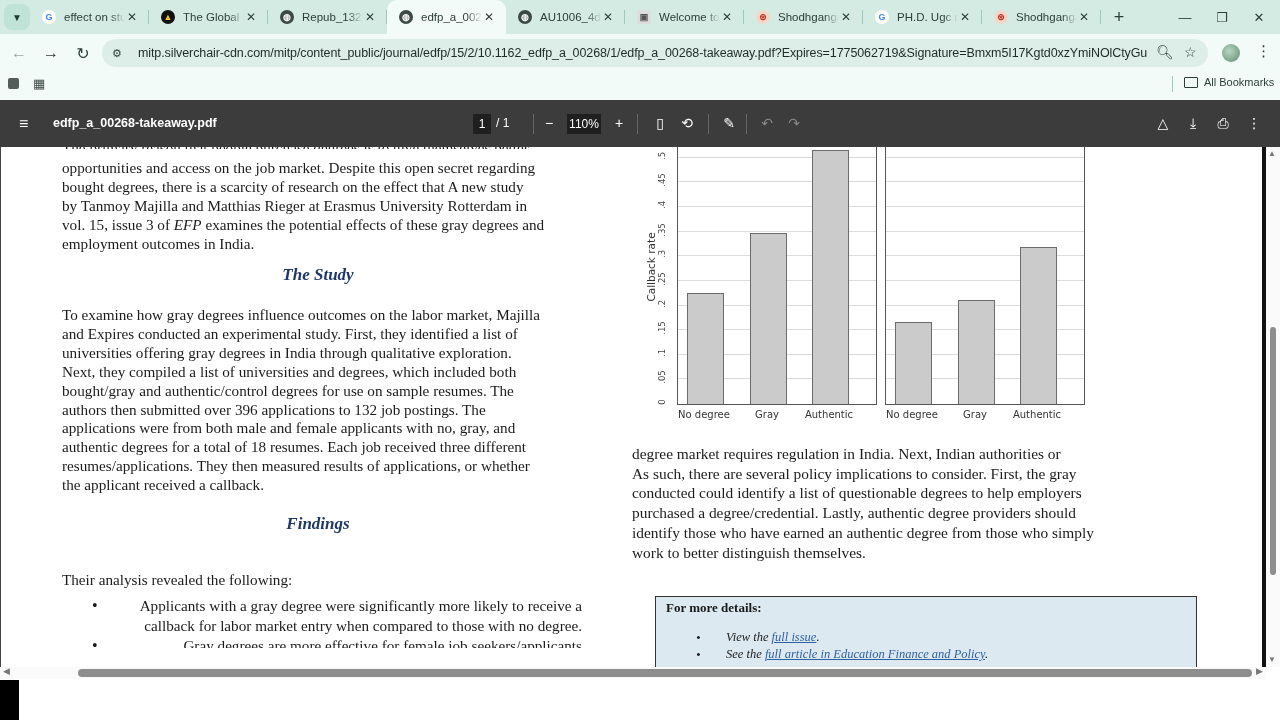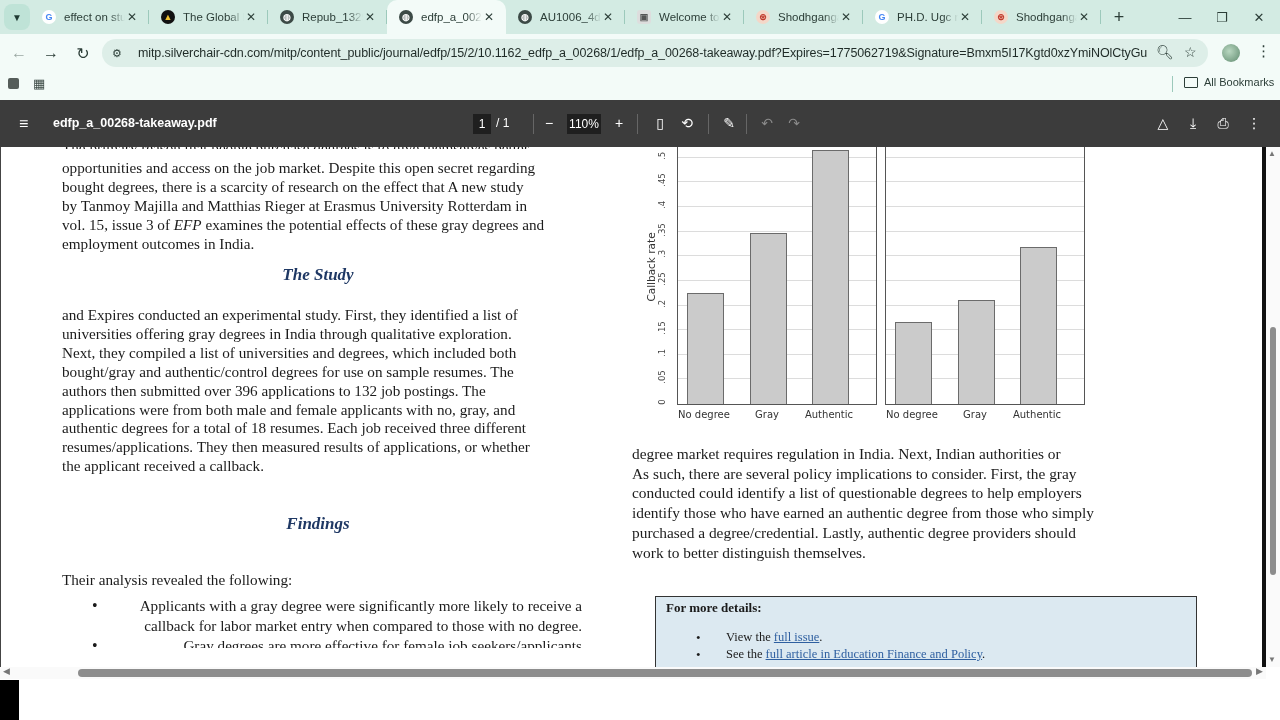--- a/index.html
+++ b/index.html
@@ -78,21 +78,21 @@
   .chart .ylabel { position: absolute; left: -14px; top: 114px; transform: rotate(-90deg); font-size: 10.5px; color: #333; white-space: nowrap; }
   .chart .yticks span { position: absolute; left: 22px; font-size: 8.5px; color: #444; transform: rotate(-90deg); transform-origin: center; width: 20px; text-align: center; }
   .panel { position: absolute; top: 0; height: 258px; border-left: 1.5px solid #555; border-right: 1.5px solid #555; border-bottom: 1.5px solid #555; }
   .grid { position: absolute; left: 0; width: 100%; height: 1px; background: #dcdcdc; }
   .bar { position: absolute; bottom: 0; width: 37px; background: #cbcbcb; border: 1.2px solid #6b6b6b; border-bottom: none; }
   .xlabel { position: absolute; top: 262px; font-size: 10px; color: #333; text-align: center; width: 70px; }
 
   
   .detailsbox { position: absolute; left: 655px; top: 596px; width: 542px; height: 80px; background: #dce9f1; border: 1.2px solid #333; }
   .detailsbox .dtitle { position: absolute; left: 10px; top: 3px; font-family: "Liberation Serif", serif; font-weight: bold; font-size: 13px; color: #1b1b1b; }
-  .detailsbox ul { position: absolute; left: 0; top: 32px; list-style: none; font-family: "Liberation Serif", serif; font-size: 12.5px; color: #1b1b1b; }
+  .detailsbox ul { position: absolute; left: 0; top: 32px; list-style: none; font-family: "Liberation Serif", serif; font-size: 12.5px; color: #1b1b1b; font-style: italic; }
   .detailsbox li { position: relative; padding-left: 70px; line-height: 17px; white-space: nowrap; }
   .detailsbox li::before { content: "•"; position: absolute; left: 40px; font-size: 13px; }
   .detailsbox a { color: #2e5fa0; text-decoration: underline; }
 </style>
 </head>
 <body>
 
 <div class="tabstrip">
   <div class="tab-menu">
       <span>▼</span>
@@ -210,20 +210,21 @@
     <div>opportunities and access on the job market.  Despite this open secret regarding</div>
     <div>bought degrees, there is a scarcity of research on the effect that A new study</div>
     <div>by Tanmoy Majilla and Matthias Rieger at Erasmus University Rotterdam in</div>
     <div><span>vol. 15, issue 3 of </span><i>EFP</i><span> examines the potential effects of these gray degrees and</span></div>
     <div>employment outcomes in India.</div>
   </div>
 
   <div class="heading" style="left:62px;top:118px;width:512px;">The Study</div>
 
   <div class="para" style="left:62px;top:159px;width:530px;">
+    <div>To examine how gray degrees influence outcomes on the labor market, Majilla</div>
     <div>and Expires conducted an experimental study. First, they identified a list of</div>
     <div>universities offering gray degrees in India through qualitative exploration.</div>
     <div>Next, they compiled a list of universities and degrees, which included both</div>
     <div>bought/gray and authentic/control degrees for use on sample resumes. The</div>
     <div>authors then submitted over 396 applications to 132 job postings. The</div>
     <div>applications were from both male and female applicants with no, gray, and</div>
     <div>authentic degrees for a total of 18 resumes. Each job received three different</div>
     <div>resumes/applications.  They then measured results of applications, or whether</div>
     <div>the applicant received a callback.</div>
   </div>
@@ -234,22 +235,22 @@
 
   <ul class="bullets" style="left:62px;top:449px;width:520px;text-align:right;">
     <li style="width:520px;">Applicants with a gray degree were significantly more likely to receive a callback for labor market entry when compared to those with no degree.</li>
     <li style="width:520px;height:12px;overflow:hidden;margin-top:0;">Gray degrees are more effective for female job seekers/applicants</li>
   </ul>
 
   <div class="para" style="left:632px;top:297px;width:540px;font-size:15.4px;line-height:19.7px;">
     <div>degree market requires regulation in India. Next, Indian authorities or</div>
     <div>As such, there are several policy implications to consider. First, the gray</div>
     <div>conducted could identify a list of questionable degrees to help employers</div>
+    <div>purchased a degree/credential. Lastly, authentic degree providers should</div>
     <div>identify those who have earned an authentic degree from those who simply</div>
-    <div>purchased a degree/credential. Lastly, authentic degree providers should</div>
     <div>work to better distinguish themselves.</div>
   </div>
 </div>
 
 <div class="chart">
   <div class="ylabel">Callback rate</div>
   <div class="yticks" id="yticks">
       <span style="top: 250px;">0</span>
       <span style="top: 225.385px;">.05</span>
       <span style="top: 200.769px;">.1</span>

